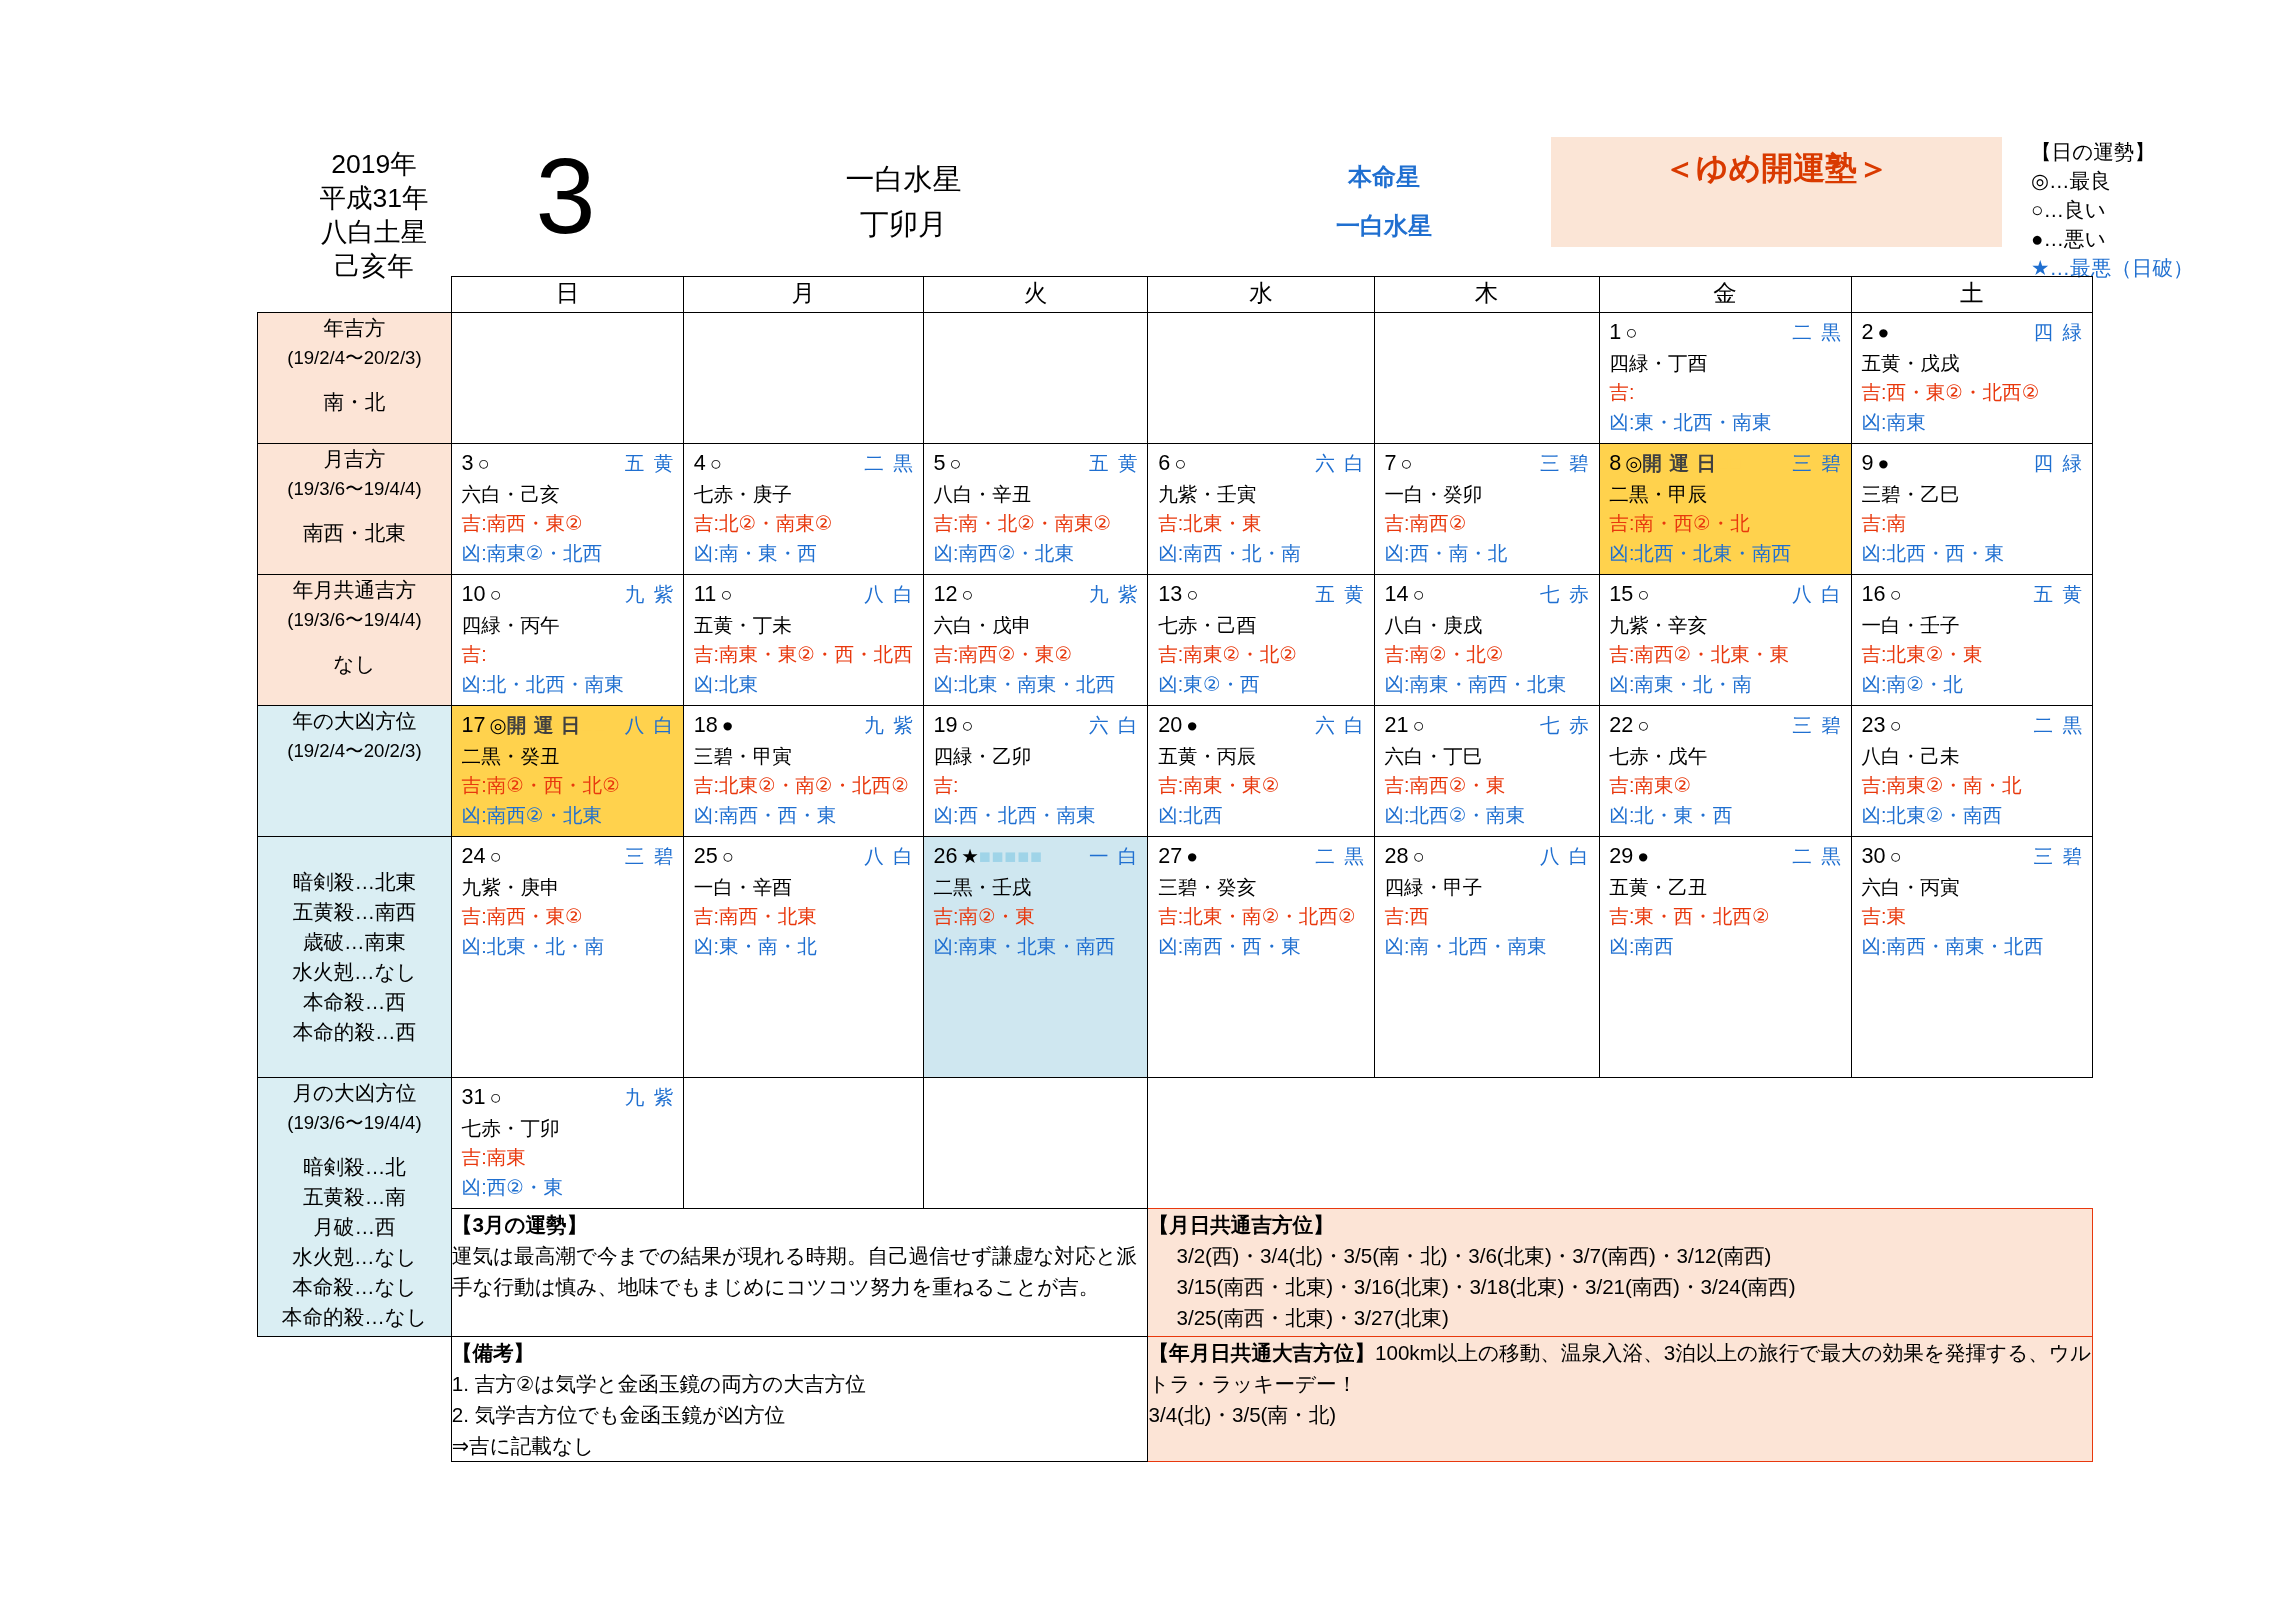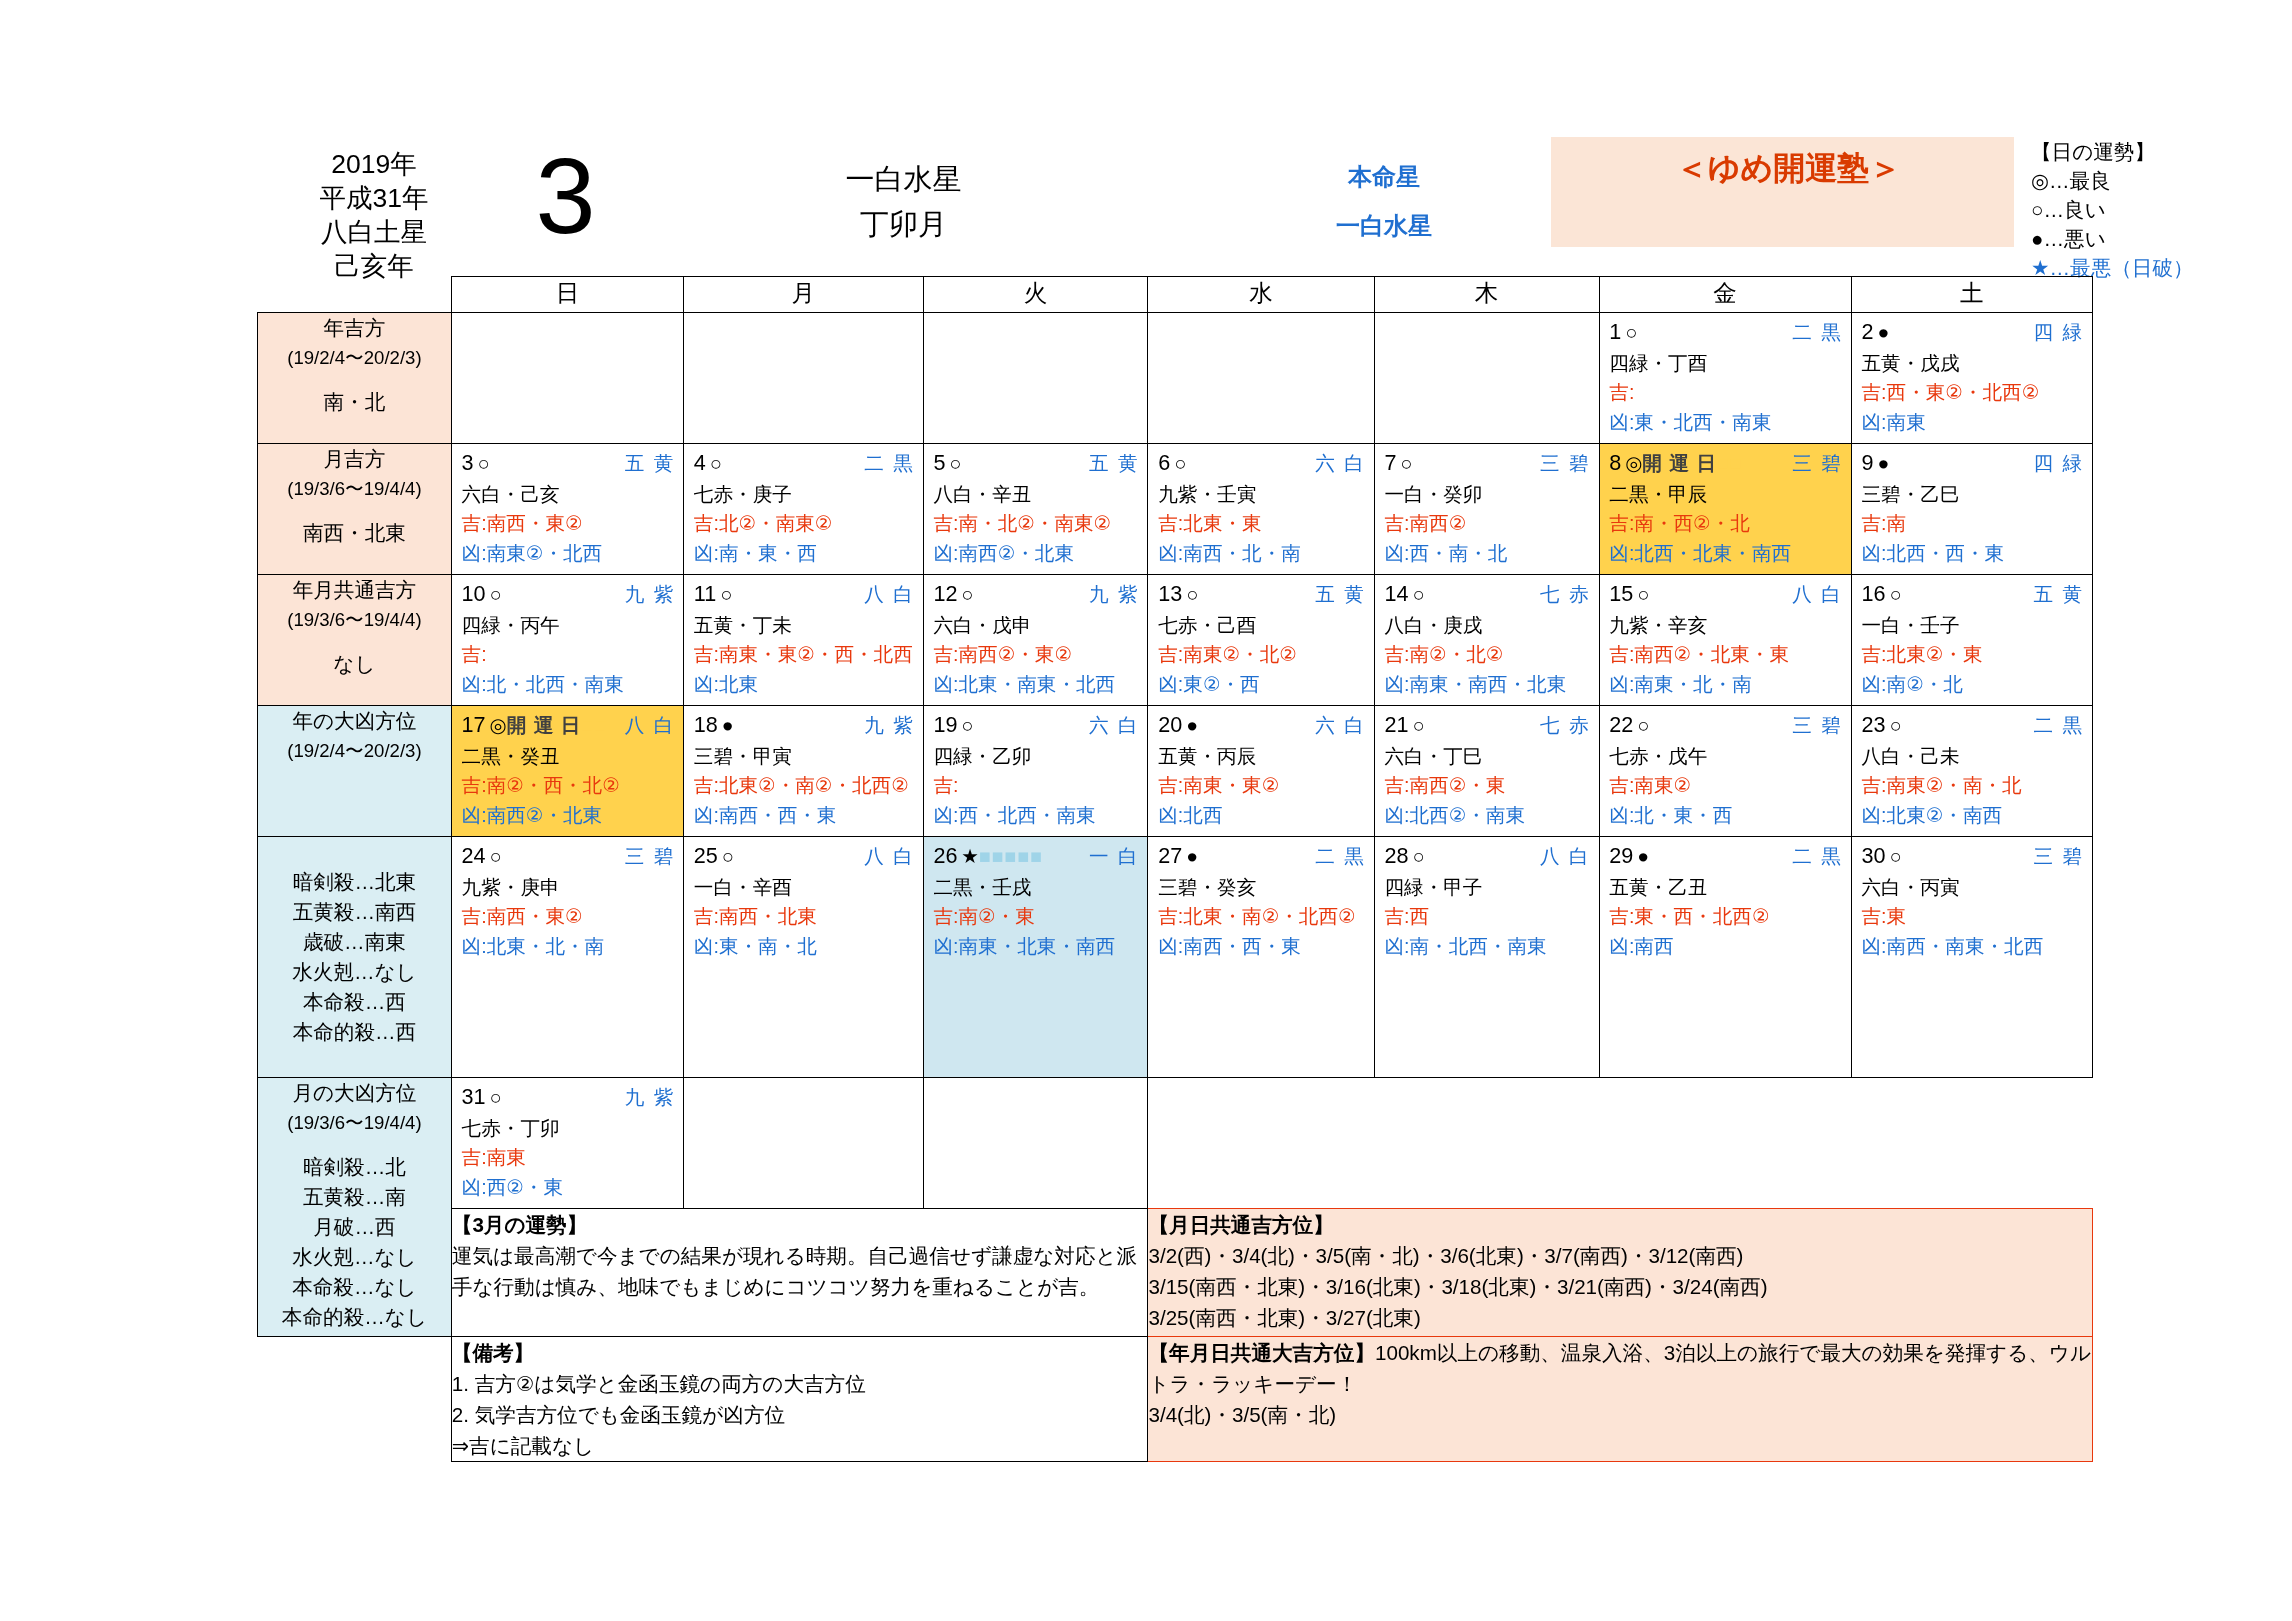--- a/index.html
+++ b/index.html
@@ -5,21 +5,21 @@
   html,body{margin:0;padding:0;background:#ffffff;}
   body{width:2293px;height:1621px;font-family:"Liberation Sans","DejaVu Sans",sans-serif;color:#000;}
   .page{position:relative;width:2093px;height:1621px;}
 
   
   .header{position:absolute;left:257px;top:137px;width:1823px;height:147px;}
   .years{position:absolute;left:29px;top:9.8px;width:176px;text-align:center;font-size:26.5px;line-height:34px;}
   .bigmonth{position:absolute;left:235px;top:0px;width:147px;text-align:center;font-size:108px;line-height:118px;font-weight:400;}
   .starmonth{position:absolute;left:470px;top:19.6px;width:353px;text-align:center;font-size:29px;line-height:45px;}
   .honmei{position:absolute;left:980px;top:14.7px;width:294px;text-align:center;color:#1f6fd0;font-size:24px;line-height:49px;font-weight:bold;}
-  .yumebox{position:absolute;left:1294px;top:0px;width:451px;height:110px;background:#fbe5d6;padding-left:12px;}
+  .yumebox{position:absolute;left:1294px;top:0px;width:451px;height:110px;background:#fbe5d6;}
   .yumebox div{text-align:center;color:#d93a00;font-size:32px;line-height:47px;font-weight:bold;padding-top:7.8px;}
   .legend{position:absolute;left:1774px;top:0px;width:216px;font-size:20.6px;line-height:29px;}
   .legend .l1{color:#000;}
   .legend .blue{color:#1f6fd0;}
 
   
   table.cal{position:absolute;left:257px;top:276px;border-collapse:collapse;table-layout:fixed;}
   table.cal td{border:1px solid #000;vertical-align:top;padding:0;}
   .dowrow td{height:35px;text-align:center;font-size:23.5px;vertical-align:middle;border-bottom:1px solid #000;}
   .cornercell{border:none !important;}
@@ -359,21 +359,21 @@
       <td class="daycell" style="border:none;background:#fff"></td>
     </tr>
 
     <tr>
       <td class="notecell" colspan="3" style="height:127px">
         <div class="panelttl">【3月の運勢】</div>
         <div>運気は最高潮で今までの結果が現れる時期。自己過信せず謙虚な対応と派手な行動は慎み、地味でもまじめにコツコツ努力を重ねることが吉。</div>
       </td>
       <td class="notecell pinkpanel" colspan="4" style="height:127px">
         <div class="panelttl">【月日共通吉方位】</div>
-        <div style="white-space:pre-line;">3/2(西)・3/4(北)・3/5(南・北)・3/6(北東)・3/7(南西)・3/12(南西)
+        <div style="white-space:pre-line;padding-left:28px;">3/2(西)・3/4(北)・3/5(南・北)・3/6(北東)・3/7(南西)・3/12(南西)
 3/15(南西・北東)・3/16(北東)・3/18(北東)・3/21(南西)・3/24(南西)
 3/25(南西・北東)・3/27(北東)</div>
       </td>
     </tr>
 
     <tr>
       <td style="border:none"></td>
       <td class="notecell" colspan="3" style="height:118px">
         <div class="panelttl">【備考】</div>
         <div style="white-space:pre-line;">1. 吉方②は気学と金函玉鏡の両方の大吉方位

